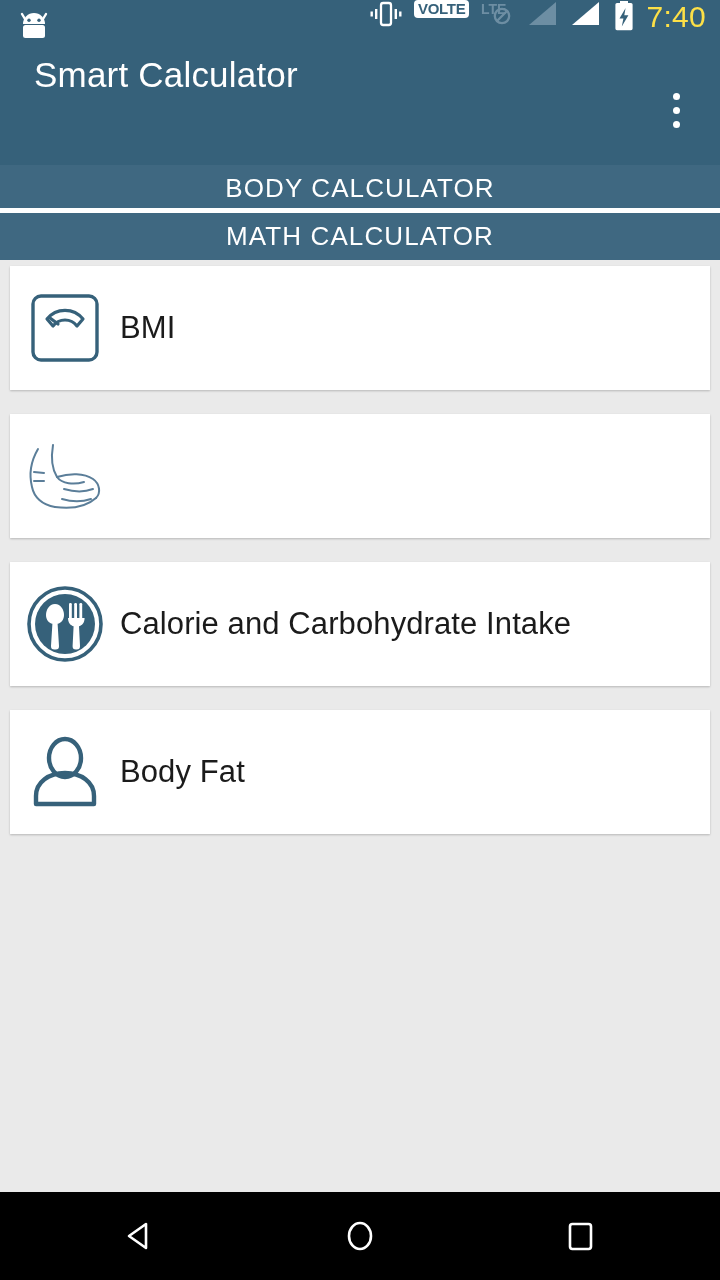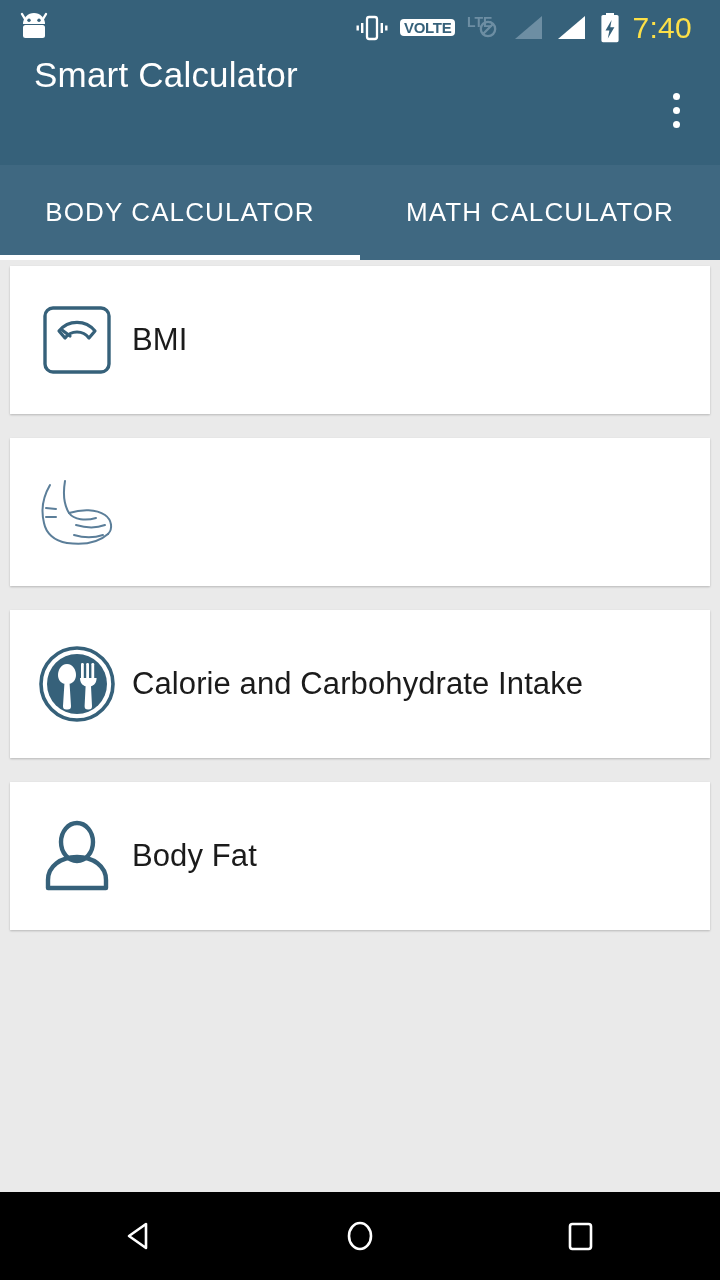--- a/index.html
+++ b/index.html
@@ -11,22 +11,22 @@
   }
   #screen { position:relative; width:720px; height:1280px; background:#eaeaea; }
 
   
   .statusbar {
     height:55px; background:#36617a; position:relative;
     display:flex; align-items:center;
   }
   .android-logo { position:absolute; left:18px; top:12px; width:32px; height:30px; }
   .status-right {
-    position:absolute; right:28px; top:0; height:55px;
-    display:flex; align-items:center; gap:11px;
+    position:absolute; right:14px; top:0; height:55px;
+    display:flex; align-items:flex-start; gap:11px;
   }
   .st-icon { display:flex; align-items:center; }
   .volte-badge {
     background:#ffffff; color:#36617a; font-size:15px; font-weight:bold;
     border-radius:4px; padding:1px 4px; line-height:1.05;
     letter-spacing:-0.3px;
   }
   .clock { color:#fde047; font-size:30px; letter-spacing:0.3px; }
 
   
@@ -38,39 +38,38 @@
     color:#ffffff; font-size:35px; margin-left:34px; letter-spacing:0.2px;
   }
   .overflow {
     position:absolute; right:24px; top:50%; transform:translateY(-50%);
     width:40px; height:46px; display:flex; flex-direction:column;
     align-items:center; justify-content:center; gap:7px; cursor:pointer;
   }
   .overflow span { width:7px; height:7px; border-radius:50%; background:#ffffff; display:block; }
 
   
-  .tabbar { height:95px; background:#3f6881; display:flex; position:relative; }
+  .tabbar { height:95px; background:#3f6881; display:flex; position:relative;flex-direction:column; }
   .tab {
     flex:1; display:flex; align-items:center; justify-content:center;
     color:#ffffff; font-size:26px; letter-spacing:1.1px; cursor:pointer;
     position:relative; height:95px;
   }
   .tab.active::after {
     content:""; position:absolute; left:0; right:0; bottom:0;
     height:5px; background:#ffffff;
   }
 
   
   .list { padding:6px 0 0 0; }
   .card {
-    background:#ffffff; margin:0 10px 24px 10px; height:148px;
+    background:#ffffff; margin:0 10px 24px 10px; height:124px;
     display:flex; align-items:center;
     box-shadow:0 1px 2px rgba(0,0,0,0.22);
     cursor:pointer;
-    padding-left:12px;
   }
   .card-icon {
     width:110px; min-width:110px; height:128px;
     display:flex; align-items:center; justify-content:center;
   }
   .card-label { font-size:31px; color:#1b1b1b; letter-spacing:0.1px; }
 
   
   .navbar {
     position:absolute; left:0; bottom:0; width:720px; height:88px;

